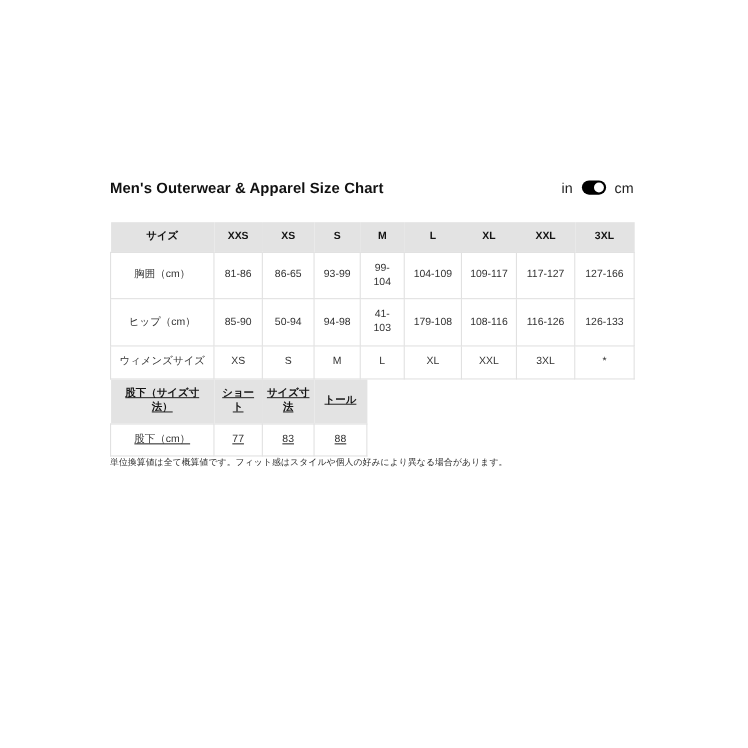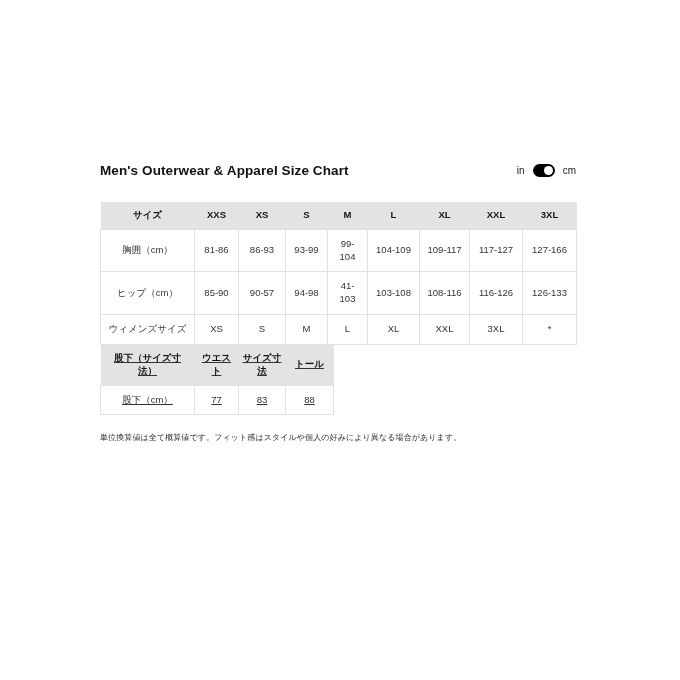--- a/index.html
+++ b/index.html
@@ -26,21 +26,21 @@
   .page-title{
     font-size:13.5px;
     font-weight:bold;
     color:#111;
     letter-spacing:.1px;
   }
   .unit-toggle{
     display:flex;
     align-items:center;
     gap:8px;
-    font-size:10px;
+    font-size:13px;
     color:#222;
   }
   .switch{
     position:relative;
     width:22px;height:13px;
     background:#000;
     border-radius:7px;
     cursor:pointer;
   }
   .knob{
@@ -75,21 +75,21 @@
     line-height:1.35;
     color:#333;
     overflow-wrap:break-word;
   }
   td.row-label, th.corner{
     padding-left:2px;
     padding-right:2px;
   }
   .inseam-table th{padding:7px 4px;}
   .footnote{
-    margin-top:17px;
+    margin-top:0;
     font-size:8px;
     color:#2b2b2b;
     letter-spacing:.1px;
   }
 </style>
 </head>
 <body>
 
 <div class="canvas">
   <div class="content">
@@ -125,35 +125,35 @@
         <th>S</th>
         <th>M</th>
         <th>L</th>
         <th>XL</th>
         <th>XXL</th>
         <th>3XL</th>
       </tr>
       <tr>
         <td class="row-label">胸囲（cm）</td>
         <td>81-86</td>
-        <td>86-93</td>
+        <td>86-65</td>
         <td>93-99</td>
         <td>99-104</td>
         <td>104-109</td>
         <td>109-117</td>
         <td>117-127</td>
         <td>127-166</td>
       </tr>
       <tr>
         <td class="row-label">ヒップ（cm）</td>
         <td>85-90</td>
-        <td>90-57</td>
+        <td>50-94</td>
         <td>94-98</td>
         <td>41-103</td>
-        <td>103-108</td>
+        <td>179-108</td>
         <td>108-116</td>
         <td>116-126</td>
         <td>126-133</td>
       </tr>
       <tr>
         <td class="row-label">ウィメンズサイズ</td>
         <td>XS</td>
         <td>S</td>
         <td>M</td>
         <td>L</td>
@@ -168,21 +168,21 @@
     <table class="inseam-table">
       <colgroup>
         <col style="width:94px">
           <col style="width:44px">
           <col style="width:47px">
           <col style="width:48px">
       </colgroup>
       <tbody>
           <tr>
         <th class="corner">股下（サイズ寸法）</th>
-        <th>ウエスト</th>
+        <th>ショート</th>
         <th>サイズ寸法</th>
         <th>トール</th>
       </tr>
       <tr>
         <td class="row-label">股下（cm）</td>
         <td>77</td>
         <td>83</td>
         <td>88</td>
       </tr>
     </tbody>

